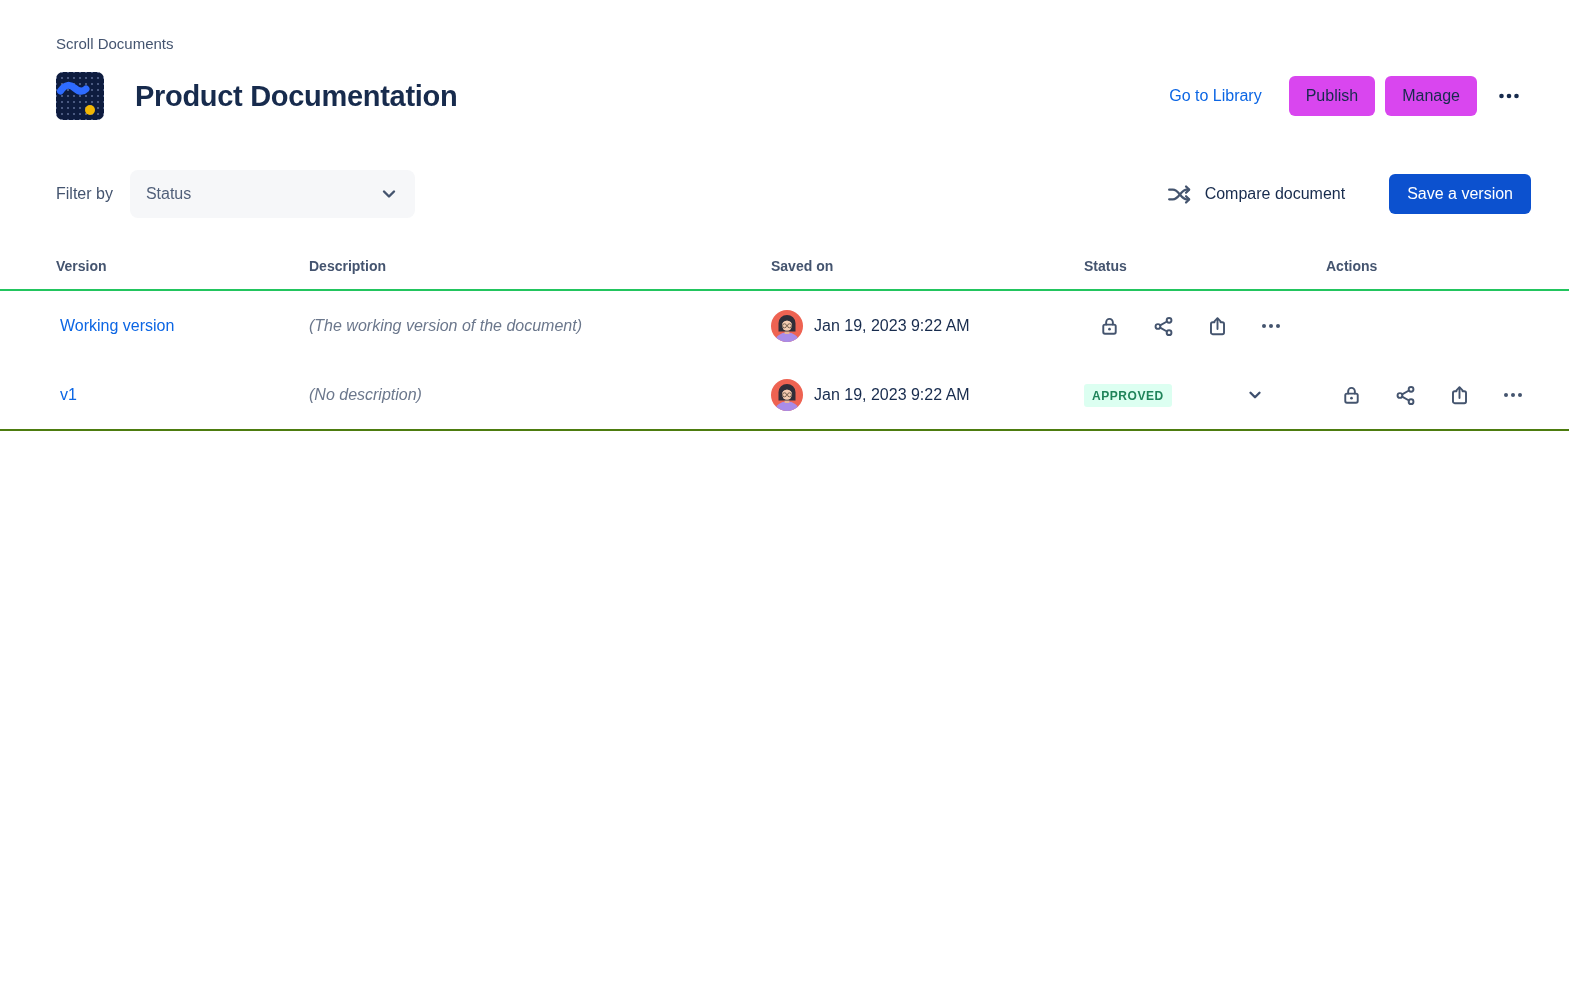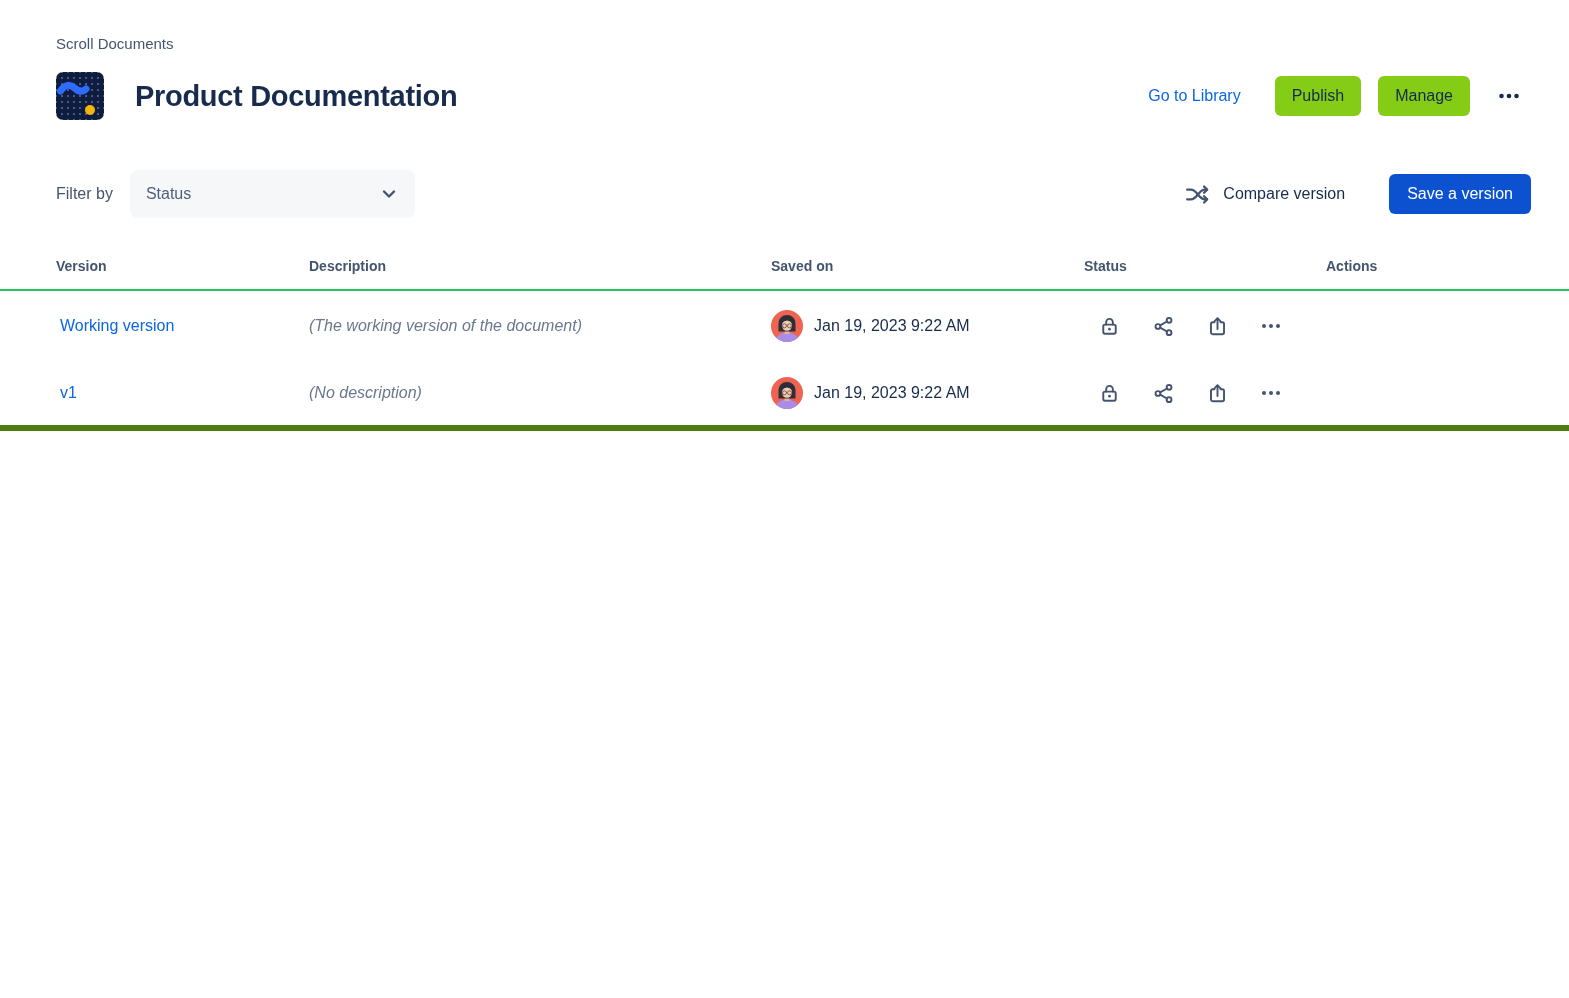--- a/index.html
+++ b/index.html
@@ -11,23 +11,23 @@
   
   .breadcrumb { padding-top:34px; font-size:15px; line-height:19px; color:#44546F; }
   .header-row { margin-top:19px; display:flex; align-items:center; justify-content:space-between; height:48px; }
   .header-left { display:flex; align-items:center; gap:31px; }
   .logo { position:relative; width:48px; height:48px; border-radius:7px; background-color:#0E1C3F;
     background-image:radial-gradient(circle, rgba(165,180,225,0.40) 1px, transparent 1.4px);
     background-size:6px 6px; background-position:3px 3px; flex:0 0 auto; }
   .logo svg { position:absolute; left:0; top:0; }
   .logo .gold-dot { position:absolute; left:29px; top:33px; width:10px; height:10px; border-radius:50%; background:#F2B705; }
   h1.title { font-size:29px; font-weight:700; letter-spacing:-0.3px; color:#172B4D; }
-  .header-actions { display:flex; align-items:center; gap:17px; }
+  .header-actions { display:flex; align-items:center; gap:10px; }
   .link { font-size:16px; font-weight:500; color:#0C66E4; text-decoration:none; cursor:pointer; margin-right:17px; }
-  .btn { height:40px; padding:0 17px; border:none; border-radius:6px; background:#84cc16;
+  .btn { height:40px; padding:0 17px; border:none; border-radius:6px; background:#d946ef;
     font-family:inherit; font-size:16px; font-weight:500; color:#172B4D; cursor:pointer; }
   .icon-btn { height:40px; width:44px; display:flex; align-items:center; justify-content:center;
     background:transparent; border:none; cursor:pointer; }
 
   
   .filter-row { margin-top:50px; display:flex; align-items:center; height:48px; }
   .filter-label { font-size:16px; color:#44546F; margin-right:17px; }
   .select { width:285px; height:48px; background:#F6F7F9; border-radius:8px; padding:0 16px;
     display:flex; align-items:center; justify-content:space-between; cursor:pointer; }
   .select .value { font-size:16px; color:#505F79; }
@@ -36,21 +36,21 @@
   .compare .label { font-size:16px; font-weight:500; color:#172B4D; }
   .btn-primary { height:40px; padding:0 18px; border:none; border-radius:6px; background:#0C51CF;
     color:#fff; font-family:inherit; font-size:16px; font-weight:500; cursor:pointer; }
 
   
   .table { margin-top:40px; }
   .grid-cols { display:grid; grid-template-columns:253px 462px 313px 242px 1fr; align-items:center; }
   .thead { height:33px; border-bottom:2px solid #22c55e; align-items:start; }
   .th { font-size:14px; font-weight:700; color:#44546F; }
   .trow { height:70px; }
-  .trow.last { border-bottom:6px solid #4d7c0f; }
+  .trow.last { border-bottom:2px solid #4d7c0f; }
   .version-link { font-size:16px; color:#0C66E4; text-decoration:none; cursor:pointer; padding-left:4px; }
   .desc { font-size:16px; font-style:italic; color:#6B778C; }
   .saved { display:flex; align-items:center; gap:11px; }
   .avatar { width:32px; height:32px; border-radius:50%; overflow:hidden; flex:0 0 auto; }
   .saved .date { font-size:16px; color:#172B4D; }
   .status-cell { display:flex; align-items:center; }
   .badge-wrap { width:158px; }
   .badge { display:inline-block; padding:5px 8px 4px; border-radius:3px; font-size:12px; font-weight:700;
     letter-spacing:0.55px; line-height:14px; }
   .badge.inprogress { background:#DEE9FC; color:#0B52CC; }
@@ -100,21 +100,21 @@
         </svg>
       </div>
       <div class="spacer"></div>
       <div class="compare">
         <svg width="27" height="27" viewBox="0 0 24 24" fill="none" stroke="#44546E" stroke-width="2" stroke-linecap="round" stroke-linejoin="round">
           <path d="M2.8 16.3 h3.3 c5.6 0 6.9 -8.6 12.5 -8.6 h1.6"></path>
           <path d="M2.8 7.7 h3.3 c5.6 0 6.9 8.6 12.5 8.6 h1.6"></path>
           <path d="M17.8 4.9 L20.6 7.7 L17.8 10.5"></path>
           <path d="M17.8 13.5 L20.6 16.3 L17.8 19.1"></path>
         </svg>
-        <span class="label">Compare version</span>
+        <span class="label">Compare document</span>
       </div>
       <button class="btn-primary">Save a version</button>
     </div>
   </div>
 
   <div class="table">
 
     <div class="grid-cols thead pad">
       <div class="th">Version</div>
       <div class="th">Description</div>
@@ -188,20 +188,28 @@
             <path d="M7.5 21.5 v-8.3 a8.5 8.3 0 0 1 17 0 v8.3 z" fill="#2F2E38"></path>
             <ellipse cx="16" cy="15.3" rx="5" ry="5.5" fill="#F3CBB1"></ellipse>
             <path d="M10.6 13.2 q5.4 -5.6 10.8 0 q-0.3 -5.1 -5.4 -5.1 q-5.1 0 -5.4 5.1 z" fill="#2F2E38"></path>
             <circle cx="13.5" cy="15.8" r="2" fill="none" stroke="#6E5A49" stroke-width="0.9"></circle>
             <circle cx="18.5" cy="15.8" r="2" fill="none" stroke="#6E5A49" stroke-width="0.9"></circle>
             <line x1="15.5" y1="15.6" x2="16.5" y2="15.6" stroke="#6E5A49" stroke-width="0.9"></line>
           </svg>
         </span>
         <span class="date">Jan 19, 2023 9:22 AM</span>
       </div>
+      <div class="status-cell">
+        <span class="badge-wrap"><span class="badge approved">APPROVED</span></span>
+        <button class="chev-btn">
+          <svg width="18" height="18" viewBox="0 0 20 20" fill="none" stroke="#3E4F6E" stroke-width="2.6" stroke-linecap="round" stroke-linejoin="round">
+            <path d="M5 7.5 L10 12.5 L15 7.5"></path>
+          </svg>
+        </button>
+      </div>
       <div class="actions-cell">
         <button class="icon-btn">
           <svg width="23" height="23" viewBox="0 0 24 24" fill="none" stroke="#44546E" stroke-width="2" stroke-linecap="round" stroke-linejoin="round">
             <rect x="5.5" y="10" width="13" height="9.5" rx="1.8"></rect>
             <path d="M8.5 10 V7.5 a3.5 3.5 0 0 1 7 0 V10"></path>
             <circle cx="12" cy="14.8" r="1.4" fill="#44546E" stroke="none"></circle>
           </svg>
         </button>
         <button class="icon-btn">
           <svg width="23" height="23" viewBox="0 0 24 24" fill="none" stroke="#44546E" stroke-width="2" stroke-linecap="round">

